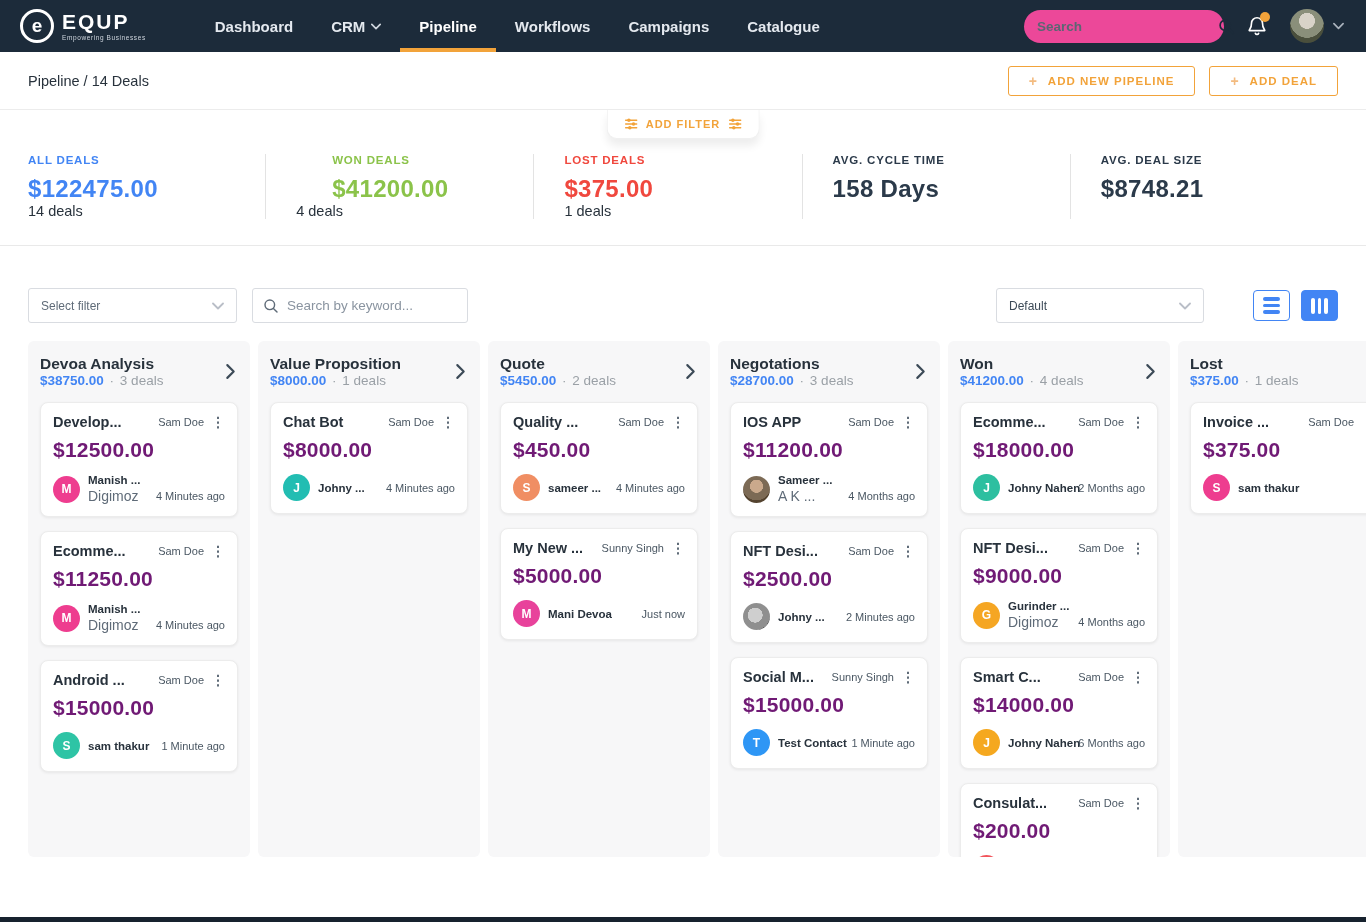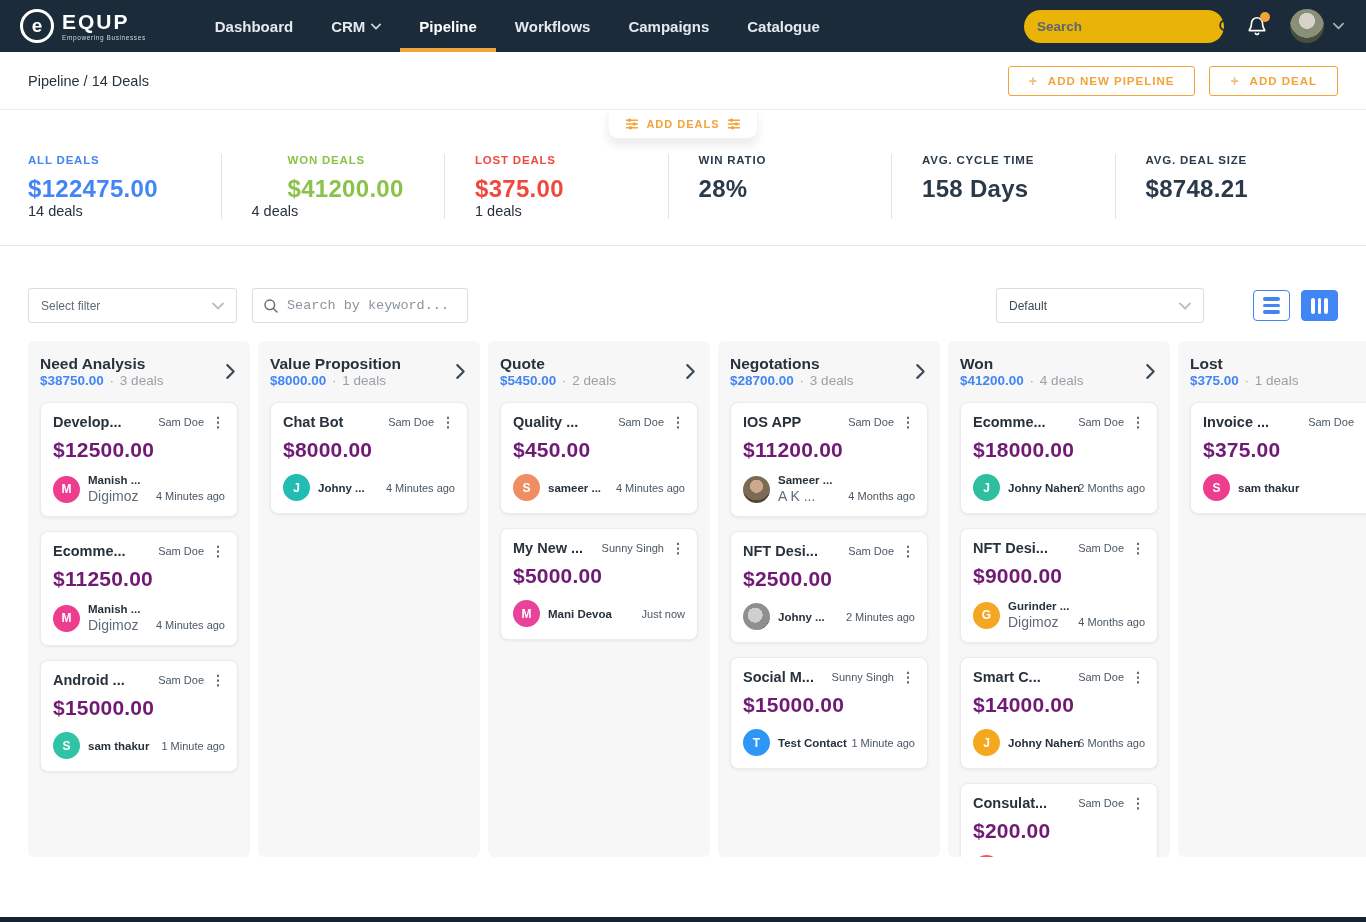--- a/index.html
+++ b/index.html
@@ -13,21 +13,21 @@
     display:flex; align-items:center; justify-content:center; font-size:19px; font-weight:700; }
   .logo-text { display:flex; flex-direction:column; line-height:1; }
   .logo-brand { color:#fff; font-size:21px; font-weight:700; letter-spacing:2px; }
   .logo-tag { color:#cfd6de; font-size:6.5px; letter-spacing:.6px; margin-top:3px; }
   .nav-items { display:flex; align-items:stretch; margin-left:28px; }
   .nav-item { display:flex; align-items:center; gap:6px; padding:0 19px; color:#e4e9ef;
     font-size:15px; font-weight:700; cursor:pointer; position:relative; }
   .nav-item.active { color:#fff; }
   .nav-item.active::after { content:""; position:absolute; left:0; right:0; bottom:0; height:4px; background:#F2A33A; }
   .nav-right { margin-left:auto; display:flex; align-items:center; gap:22px; padding-right:22px; }
-  .search-pill { width:200px; height:33px; background:#eab308; border-radius:17px; display:flex;
+  .search-pill { width:200px; height:33px; background:#ec4899; border-radius:17px; display:flex;
     align-items:center; padding:0 13px; }
   .search-pill input { border:none; outline:none; flex:1; font-size:13.5px; font-weight:700;
     color:#33404e; background:transparent; font-family:"Liberation Sans",sans-serif; }
   .search-pill input::placeholder { color:#5b6673; }
   .bell-wrap { position:relative; cursor:pointer; display:flex; }
   .bell-dot { position:absolute; top:-3px; right:-2px; width:10px; height:10px; border-radius:50%; background:#F2A33A; }
   .nav-avatar { width:34px; height:34px; border-radius:50%;
     background:radial-gradient(circle at 50% 35%, #d8d3c8 0 28%, #8a8f7a 29% 60%, #4a4f3c 61%); }
 
   
@@ -57,21 +57,21 @@
   .stat.c-red .stat-label, .stat.c-red .stat-value { color:#F0483E; }
 
   
   .toolbar { display:flex; align-items:center; padding:0 28px; margin-top:42px; }
   .sel { width:209px; height:35px; border:1px solid #d9dce1; border-radius:3px; background:#fff;
     display:flex; align-items:center; padding:0 12px; font-size:12px; color:#5f6b78; cursor:pointer; }
   .sel .sel-caret { margin-left:auto; display:flex; }
   .kw-search { width:216px; height:35px; border:1px solid #d9dce1; border-radius:3px; background:#fff;
     display:flex; align-items:center; padding:0 10px; margin-left:15px; gap:8px; }
   .kw-search input { border:none; outline:none; flex:1; font-size:13.5px; color:#0f172a;
-    background:transparent; font-family:Liberation Mono, monospace; }
+    background:transparent; font-family:Liberation Sans, sans-serif; }
   .kw-search input::placeholder { color:#8a94a0; }
   .toolbar-right { margin-left:auto; display:flex; align-items:center; }
   .sel.sort { width:208px; color:#3c4a57; }
   .view-toggles { display:flex; gap:11px; margin-left:49px; }
   .toggle { width:37px; height:31px; border-radius:4px; display:flex; align-items:center;
     justify-content:center; cursor:pointer; }
   .toggle.list { background:#fff; border:1px solid #4285F4; }
   .toggle.kanban { background:#4285F4; border:1px solid #4285F4; }
   .bars-h { display:flex; flex-direction:column; gap:3px; }
   .bars-h span { width:17px; height:3.5px; border-radius:2px; background:#4285F4; }
@@ -190,21 +190,21 @@
     <svg width="13" height="12" viewBox="0 0 14 12">
       <g stroke="#F2A33A" stroke-width="1.5" stroke-linecap="round">
           <line x1="1" y1="2" x2="13" y2="2"></line>
           <line x1="1" y1="6" x2="13" y2="6"></line>
           <line x1="1" y1="10" x2="13" y2="10"></line>
         </g>
       <circle cx="4.5" cy="2" r="1.9" fill="#F2A33A"></circle>
         <circle cx="9.5" cy="6" r="1.9" fill="#F2A33A"></circle>
         <circle cx="5.5" cy="10" r="1.9" fill="#F2A33A"></circle>
     </svg>
-    <span>ADD DEALS</span>
+    <span>ADD FILTER</span>
     <svg width="13" height="12" viewBox="0 0 14 12">
       <g stroke="#F2A33A" stroke-width="1.5" stroke-linecap="round">
           <line x1="1" y1="2" x2="13" y2="2"></line>
           <line x1="1" y1="6" x2="13" y2="6"></line>
           <line x1="1" y1="10" x2="13" y2="10"></line>
         </g>
       <circle cx="4.5" cy="2" r="1.9" fill="#F2A33A"></circle>
         <circle cx="9.5" cy="6" r="1.9" fill="#F2A33A"></circle>
         <circle cx="5.5" cy="10" r="1.9" fill="#F2A33A"></circle>
     </svg>
@@ -221,24 +221,20 @@
     <div class="stat-label">WON DEALS</div>
     <div class="stat-value">$41200.00</div>
     <div class="stat-sub">4 deals</div>
   </div>
   <div class="stat c-red">
     <div class="stat-label">LOST DEALS</div>
     <div class="stat-value">$375.00</div>
     <div class="stat-sub">1 deals</div>
   </div>
   <div class="stat">
-    <div class="stat-label">WIN RATIO</div>
-    <div class="stat-value">28%</div>
-  </div>
-  <div class="stat">
     <div class="stat-label">AVG. CYCLE TIME</div>
     <div class="stat-value">158 Days</div>
   </div>
   <div class="stat">
     <div class="stat-label">AVG. DEAL SIZE</div>
     <div class="stat-value">$8748.21</div>
   </div>
 </div>
 
 <div class="toolbar">
@@ -285,21 +281,21 @@
       </div>
     </div>
   </div>
 </div>
 
 <div class="board">
 
   <div class="column">
     <div class="col-header">
       <div>
-        <div class="col-name">Need Analysis</div>
+        <div class="col-name">Devoa Analysis</div>
         <div class="col-meta">
           <span class="col-amount">$38750.00</span>
           <span class="col-dot">·</span>
           <span class="col-count">3 deals</span>
         </div>
       </div>
       <span class="col-chevron">
         <svg width="11" height="17" viewBox="0 0 10 16">
             <polyline points="2,2 8,8 2,14" fill="none" stroke="#3c4a57" stroke-width="2" stroke-linecap="round" stroke-linejoin="round"></polyline>
           </svg>

